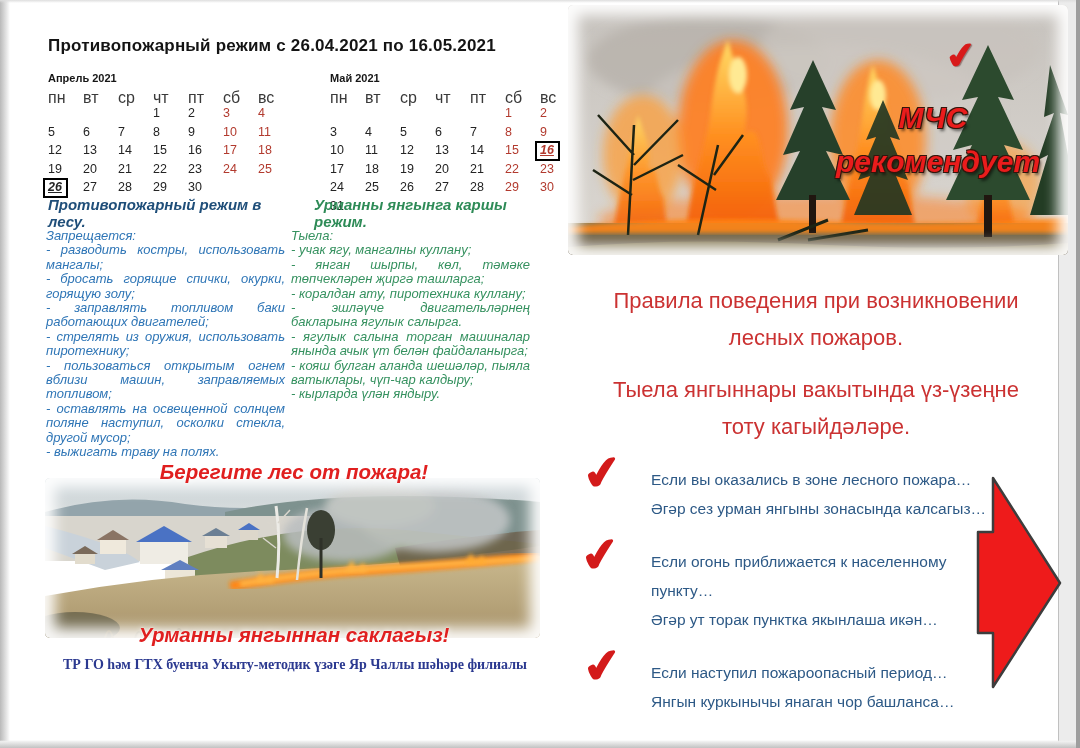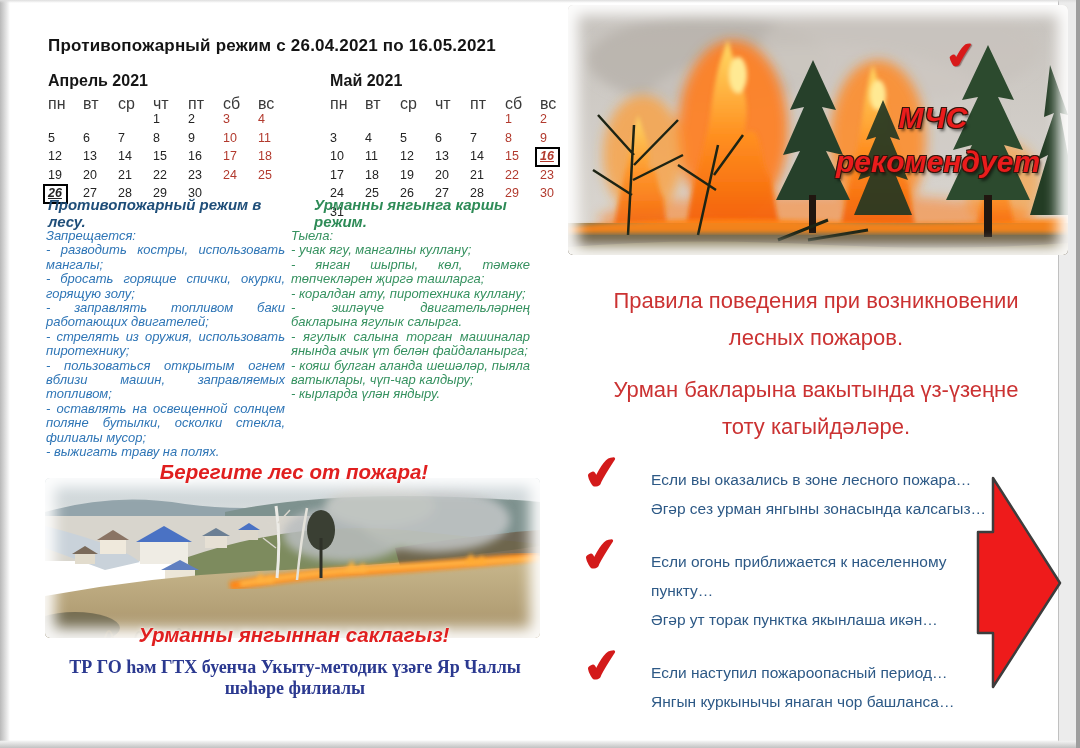--- a/index.html
+++ b/index.html
@@ -13,21 +13,21 @@
   .edge-left{left:0;top:0;width:10px;height:748px;background:linear-gradient(90deg,#b9b9b9,#e9e9e9 70%,rgba(255,255,255,0));}
   .edge-bottom{left:0;bottom:0;width:1080px;height:8px;background:linear-gradient(0deg,#c2c2c2,#efefef 80%,rgba(255,255,255,0));}
   .edge-right{right:0;top:0;width:17px;height:748px;background:#ececec;border-left:1px solid #c0c0c0;}
   .edge-top{left:0;top:0;width:1080px;height:3px;background:linear-gradient(180deg,#dedede,rgba(255,255,255,0));}
 
   
   .page-title{position:absolute;left:48px;top:36px;font-size:17px;font-weight:bold;color:#141414;letter-spacing:.2px;}
   .calendar{position:absolute;top:72px;width:252px;}
   #cal-april{left:48px;}
   #cal-may{left:330px;}
-  .cal-month{font-weight:bold;font-size:16px;color:#161616;margin-bottom:5px;}
+  .cal-month{font-weight:bold;font-size:11px;color:#161616;margin-bottom:5px;}
   .cal-grid{display:grid;grid-template-columns:repeat(7,35px);}
   .cal-dh{font-size:16px;color:#3a3a3a;height:17px;}
   .cal-cell{font-size:12.5px;color:#242424;height:18.5px;}
   .cal-cell.wknd{color:#b23a2e;}
   .cal-cell .boxed{display:inline-block;border:2px solid #000;padding:0 4px 1px 3px;margin:-3px 0 0 -5px;
     font-weight:bold;font-style:italic;text-decoration:underline;line-height:15px;}
 
   .section-heading{position:absolute;left:48px;top:196px;width:500px;display:flex;gap:27px;
     font-size:15px;font-weight:bold;font-style:italic;}
   .section-heading .ru{color:#1f4e79;}
@@ -43,21 +43,21 @@
     text-shadow:0 0 6px rgba(255,255,255,.9),0 0 2px rgba(255,255,255,.9);}
   .caption-top{top:460px;}
   .caption-bottom{top:623px;}
 
   .photo{position:absolute;border-radius:5px;overflow:hidden;}
   .photo .fade{position:absolute;inset:0;box-shadow:inset 0 0 14px 10px rgba(255,255,255,.95);pointer-events:none;}
   .photo-landscape{left:45px;top:478px;width:495px;height:160px;}
   .photo-fire{left:568px;top:5px;width:500px;height:250px;}
 
   .footer-org{position:absolute;left:40px;top:657px;width:510px;text-align:center;
-    font-family:"Liberation Serif", serif;font-weight:bold;font-size:18px;color:#2b3990;}
+    font-family:"Liberation Serif", serif;font-weight:bold;font-size:14px;color:#2b3990;}
   .footer-address{position:absolute;left:40px;top:690px;width:510px;text-align:center;
     font-family:"Liberation Serif", serif;font-size:12.5px;color:#2b3990;}
 
   
   .mchs-text{position:absolute;font-weight:bold;font-style:italic;color:#ea1c1c;font-size:30px;z-index:6;
     transform:translateX(-50%);white-space:nowrap;
     text-shadow:-1px -1px 0 #33160c,1px -1px 0 #33160c,-1px 1px 0 #33160c,1px 1px 0 #33160c,2px 3px 3px rgba(0,0,0,.55);}
   .mchs-line1{left:365px;top:96px;}
   .mchs-line2{left:370px;top:140px;}
   .photo-check{position:absolute;left:378px;top:30px;z-index:6;color:#d81a1a;font-size:36px;font-weight:bold;
@@ -194,21 +194,21 @@
     <span class="tt">Урманны янгынга каршы режим.</span>
   </div>
 
   <div class="col" id="col-ru">
       <p>Запрещается:</p>
       <p>-  разводить костры, использовать мангалы;</p>
       <p>-  бросать горящие спички, окурки, горящую золу;</p>
       <p>- заправлять топливом баки работающих двигателей;</p>
       <p>-  стрелять из оружия, использовать пиротехнику;</p>
       <p>- пользоваться открытым огнем вблизи машин, заправляемых топливом;</p>
-      <p>-  оставлять на освещенной солнцем поляне бутылки, осколки стекла, филиалы мусор;</p>
+      <p>-  оставлять на освещенной солнцем поляне наступил, осколки стекла, другой мусор;</p>
       <p>- выжигать траву на  полях.</p>
     </div>
   <div class="col" id="col-tt">
       <p>Тыела:</p>
       <p>- учак ягу, мангалны куллану;</p>
       <p>- янган шырпы, көл, тәмәке төпчекләрен җиргә ташларга;</p>
       <p>- коралдан ату, пиротехника куллану;</p>
       <p>-  эшләүче двигательләрнең бакларына ягулык салырга.</p>
       <p>-  ягулык салына торган машиналар янында ачык үт белән файдаланырга;</p>
       <p>- кояш булган аланда шешәләр, пыяла ватыклары, чүп-чар калдыру;</p>
@@ -350,21 +350,21 @@
     </svg>
     <span class="photo-check">✔</span>
     <div class="mchs-text mchs-line1">МЧС</div>
     <div class="mchs-text mchs-line2">рекомендует</div>
     <div class="fade"></div>
   </div>
 
   <div class="red-title">
     <div>Правила поведения при возникновении</div>
     <div>лесных пожаров.</div>
-    <div class="gap">Урман бакларына вакытында үз-үзеңне</div>
+    <div class="gap">Тыела янгыннары вакытында үз-үзеңне</div>
     <div>тоту кагыйдәләре.</div>
   </div>
 
   <div class="checklist" id="checklist">
       <div class="check-item">
         <span class="big-check">✔</span>
         <div class="check-texts">
           <div>Если вы оказались в зоне лесного пожара…</div>
           <div>Әгәр сез урман янгыны зонасында калсагыз…</div>
         </div>

